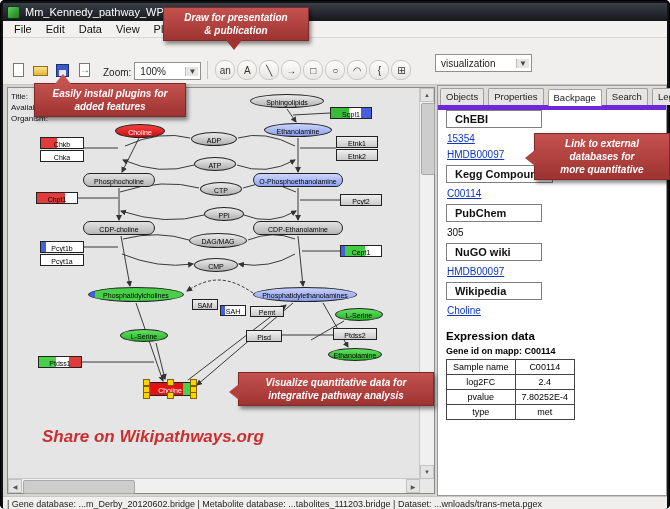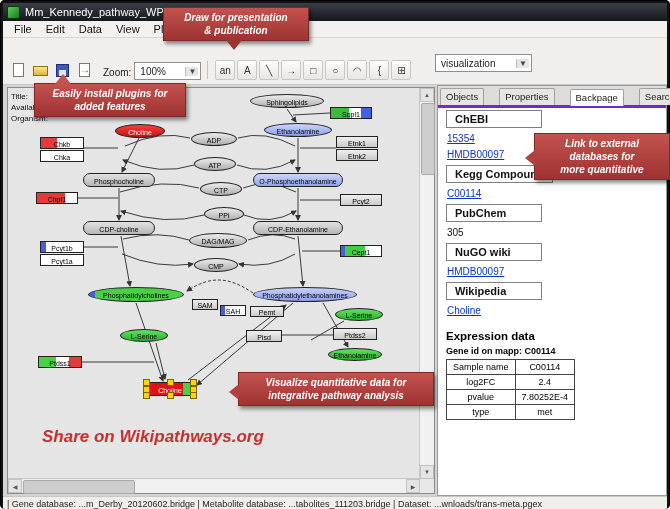--- a/index.html
+++ b/index.html
@@ -28,21 +28,21 @@
   [data-name="export-button"]::after{content:"";position:absolute;left:4px;top:2px;width:9px;height:12px;background:#fff;border:1px solid #777;}
   [data-name="export-button"]::before{content:"→";position:absolute;left:5px;top:3px;color:#1d8a1d;font-weight:bold;z-index:1;font-size:10px;}
   .zoom-label{margin:0 3px 2px 8px;}
   .combo{display:inline-flex;align-items:center;justify-content:space-between;background:#fff;border:1px solid #8f8f8f;
          height:16px;padding:0 2px 0 5px;font-size:10px;margin-bottom:0;}
   .combo .combo-arrow{width:12px;text-align:center;background:#e6e6e6;border-left:1px solid #bbb;font-size:8px;color:#444;margin-left:4px;}
   .zoom-combo{width:58px;}
   .viz-combo{position:absolute;left:432px;bottom:12px;width:88px;}
   .tsep{width:1px;height:18px;background:#c4c2be;margin:0 6px 1px 6px;}
   .tool-btn{display:inline-flex;align-items:center;justify-content:center;width:18px;height:18px;margin:0 1px;
-            font-size:10px;color:#333;border:1px solid #c9c7c3;background:linear-gradient(#fdfdfd,#e8e6e2);border-radius:2px;}
+            font-size:10px;color:#333;border:1px solid #c9c7c3;background:linear-gradient(#fdfdfd,#e8e6e2);border-radius:9px;}
 
   
   .main{position:relative;height:411px;background:#d6d4d0;}
   .canvas{position:absolute;left:4px;top:2px;width:428px;height:407px;background:#e5e5e5;border:1px solid #8a8a8a;box-sizing:border-box;}
   .canvas-inner{position:absolute;left:0;top:0;width:412px;height:391px;overflow:hidden;}
   .canvas-meta{position:absolute;left:3px;top:3px;font-size:8px;color:#111;line-height:11px;z-index:1;}
   #edges{position:absolute;left:0;top:0;z-index:2;}
   #nodes{position:absolute;left:0;top:0;width:100%;height:100%;z-index:3;}
   .node{position:absolute;border:1px solid #222;display:flex;align-items:center;justify-content:center;
         font-size:7px;line-height:1;white-space:nowrap;box-sizing:border-box;z-index:3;}
@@ -57,21 +57,21 @@
   
   .vscroll{position:absolute;right:0;top:0;width:14px;height:391px;background:#f0f0f0;border-left:1px solid #c8c8c8;z-index:6;}
   .hscroll{position:absolute;left:0;bottom:0;height:14px;width:412px;background:#f0f0f0;border-top:1px solid #c8c8c8;z-index:6;}
   .sb-btn{position:absolute;width:14px;height:14px;display:flex;align-items:center;justify-content:center;font-size:6px;color:#555;background:#e4e4e4;border:1px solid #c2c2c2;box-sizing:border-box;}
   .vthumb{position:absolute;left:1px;top:15px;width:12px;height:70px;background:#cdcdcd;border:1px solid #a8a8a8;border-radius:2px;}
   .hthumb{position:absolute;top:1px;left:15px;height:12px;width:110px;background:#cdcdcd;border:1px solid #a8a8a8;border-radius:2px;}
   .sb-corner{position:absolute;right:0;bottom:0;width:14px;height:14px;background:#e8e8e8;z-index:7;}
 
   
   .sidepanel{position:absolute;left:434px;top:0;width:230px;height:411px;background:#fff;border:1px solid #9a9a9a;box-sizing:border-box;}
-  .tabs{display:flex;gap:15px;background:#dedcd8;padding:2px 2px 0 2px;border-bottom:3px solid #6d28d9;}
+  .tabs{display:flex;gap:4px;background:#dedcd8;padding:2px 2px 0 2px;border-bottom:5px solid #6d28d9;}
   .tab{font-size:9.5px;padding:2px 5px;background:#e7e5e1;border:1px solid #a0a0a0;border-bottom:none;border-radius:2px 2px 0 0;color:#222;}
   .tab.sel{background:#fff;position:relative;top:1px;padding-bottom:3px;}
   .backpage{position:absolute;left:0;top:18px;right:0;bottom:0;overflow:hidden;padding:6px 8px;font-size:10px;}
   .bp-section{margin-bottom:5px;}
   .bp-header{display:inline-block;border:1px solid #7f7f7f;padding:2px 8px;font-size:11px;font-weight:bold;color:#111;min-width:78px;}
   .bp-link{color:#0b35c7;text-decoration:underline;font-size:10px;margin:5px 0 2px 1px;cursor:pointer;}
   .bp-value{color:#111;font-size:10px;margin:5px 0 2px 1px;}
   .bp-exp-title{font-size:11.5px;font-weight:bold;margin:14px 0 4px 0;}
   .bp-geneid{font-size:9px;font-weight:bold;margin:4px 0 3px 0;}
   table.exp{border-collapse:collapse;font-size:9px;}

